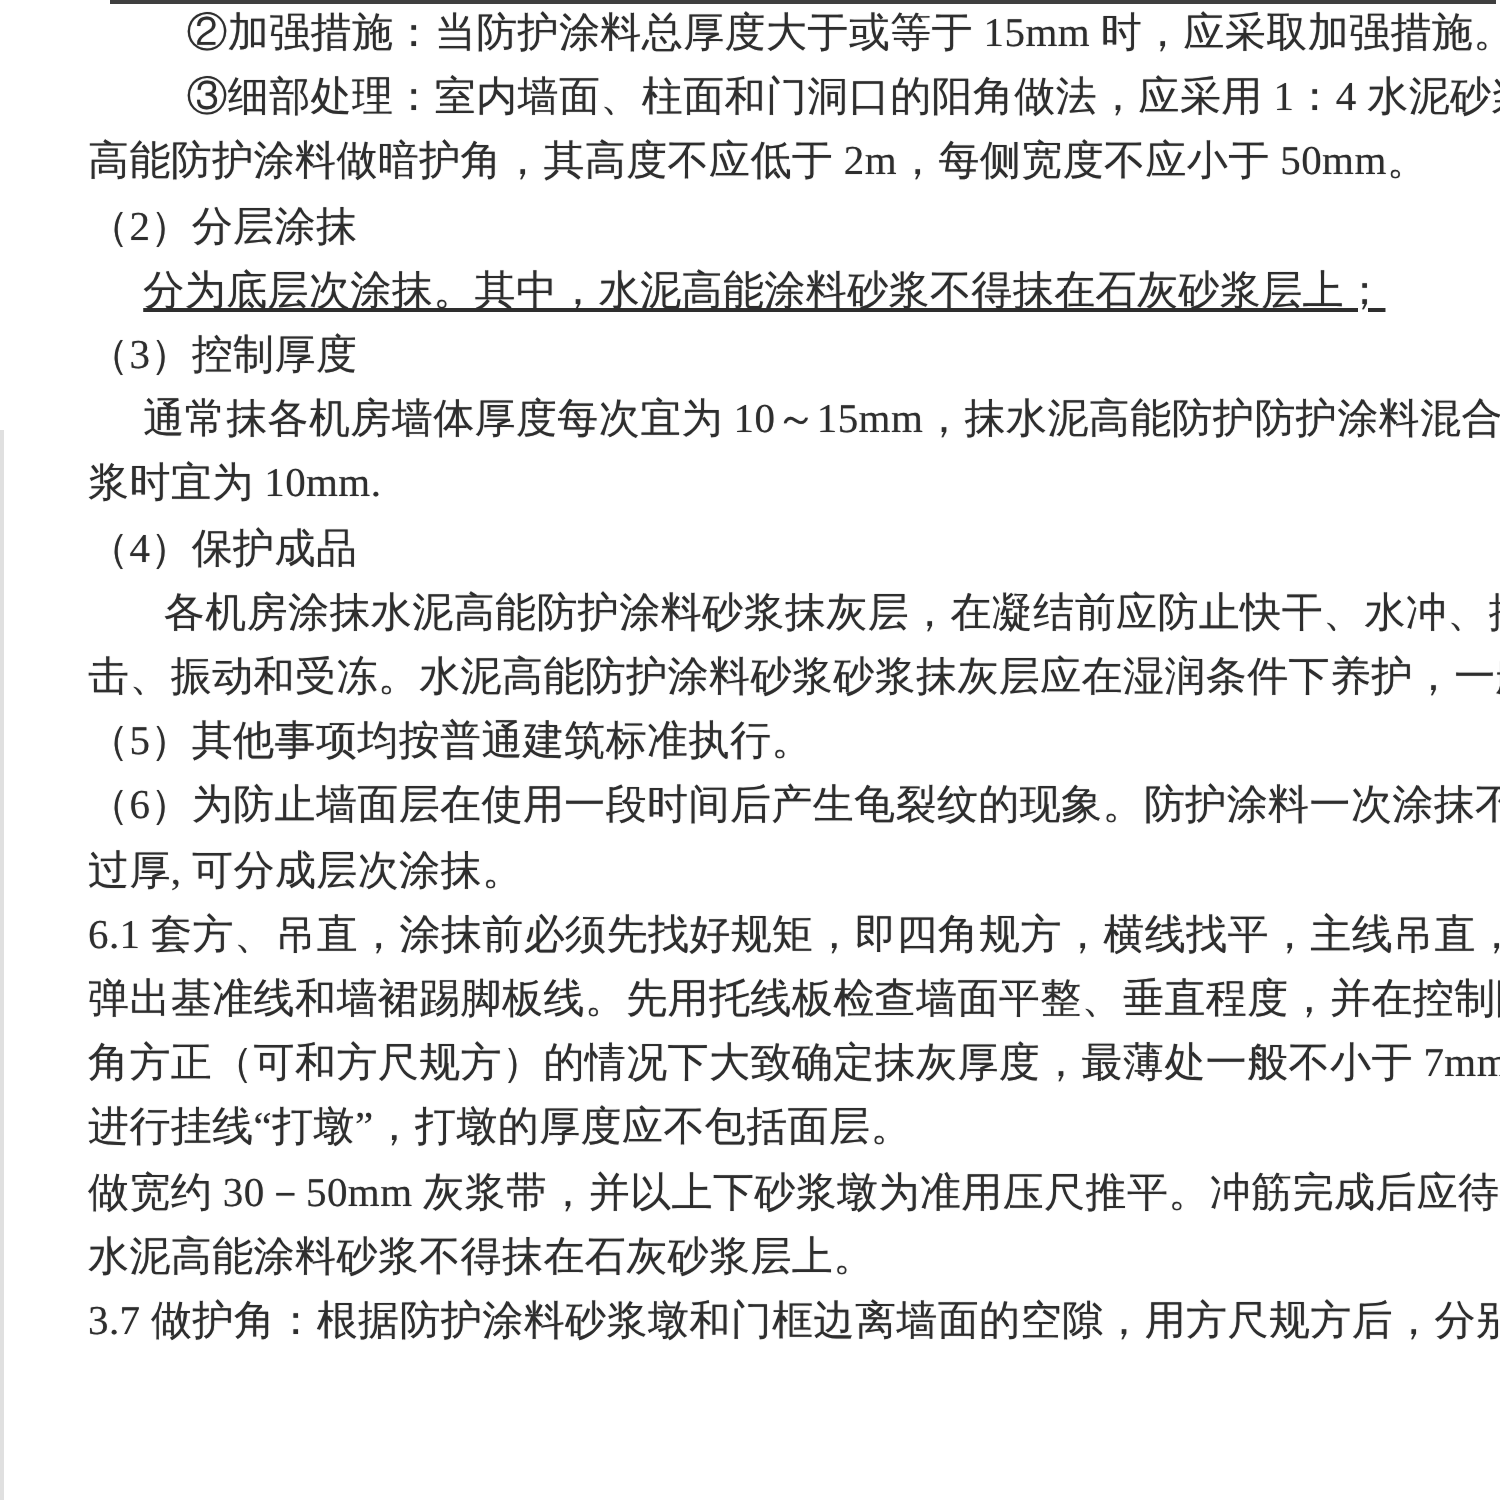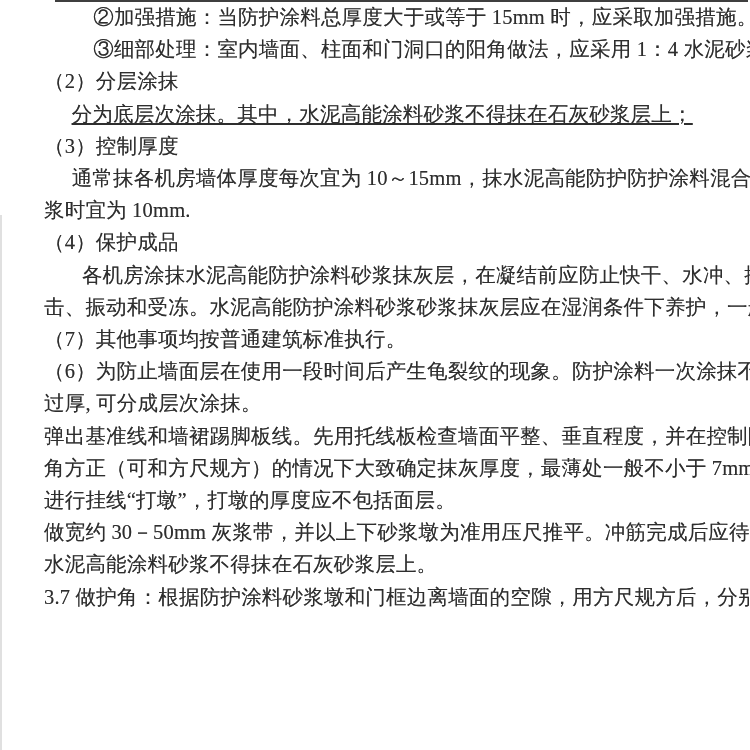--- a/index.html
+++ b/index.html
@@ -48,31 +48,33 @@
 </style>
 </head>
 <body>
 
 <div class="page">
   <div class="top-rule"></div>
   <div class="left-edge"></div>
   <div class="text-block" id="text-block">
       <div class="line" style="text-indent: 2.4em;">②加强措施：当防护涂料总厚度大于或等于 15mm 时，应采取加强措施。</div>
       <div class="line" style="text-indent: 2.4em;">③细部处理：室内墙面、柱面和门洞口的阳角做法，应采用 1：4 水泥砂浆和</div>
+      <div class="line">高能防护涂料做暗护角，其高度不应低于 2m，每侧宽度不应小于 50mm。</div>
       <div class="line">（2）分层涂抹</div>
       <div class="line" style="text-indent: 1.35em; text-decoration: underline;">分为底层次涂抹。其中，水泥高能涂料砂浆不得抹在石灰砂浆层上；</div>
       <div class="line">（3）控制厚度</div>
       <div class="line" style="text-indent: 1.35em;">通常抹各机房墙体厚度每次宜为 10～15mm，抹水泥高能防护防护涂料混合砂</div>
       <div class="line">浆时宜为 10mm.</div>
       <div class="line">（4）保护成品</div>
       <div class="line" style="text-indent: 1.85em;">各机房涂抹水泥高能防护涂料砂浆抹灰层，在凝结前应防止快干、水冲、撞</div>
       <div class="line">击、振动和受冻。水泥高能防护涂料砂浆砂浆抹灰层应在湿润条件下养护，一般</div>
-      <div class="line">（7）其他事项均按普通建筑标准执行。</div>
+      <div class="line">（5）其他事项均按普通建筑标准执行。</div>
       <div class="line">（6）为防止墙面层在使用一段时间后产生龟裂纹的现象。防护涂料一次涂抹不宜</div>
       <div class="line">过厚, 可分成层次涂抹。</div>
+      <div class="line">6.1 套方、吊直，涂抹前必须先找好规矩，即四角规方，横线找平，主线吊直，</div>
       <div class="line">弹出基准线和墙裙踢脚板线。先用托线板检查墙面平整、垂直程度，并在控制阳</div>
       <div class="line">角方正（可和方尺规方）的情况下大致确定抹灰厚度，最薄处一般不小于 7mm ，</div>
       <div class="line">进行挂线“打墩”，打墩的厚度应不包括面层。</div>
       <div class="line">做宽约 30－50mm 灰浆带，并以上下砂浆墩为准用压尺推平。冲筋完成后应待其</div>
       <div class="line">水泥高能涂料砂浆不得抹在石灰砂浆层上。</div>
       <div class="line">3.7 做护角：根据防护涂料砂浆墩和门框边离墙面的空隙，用方尺规方后，分别</div>
     </div>
 </div>
 
 </body></html>

